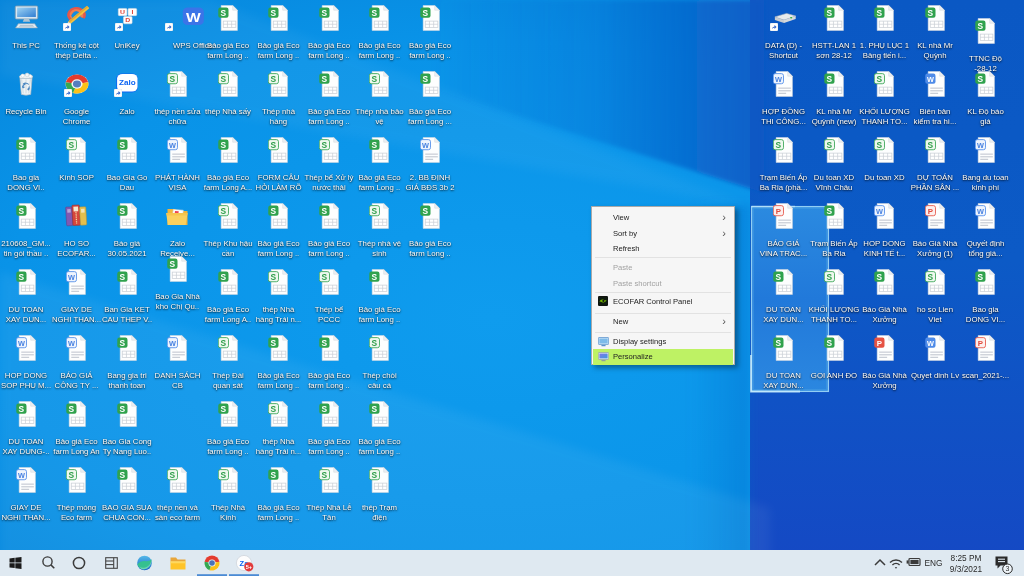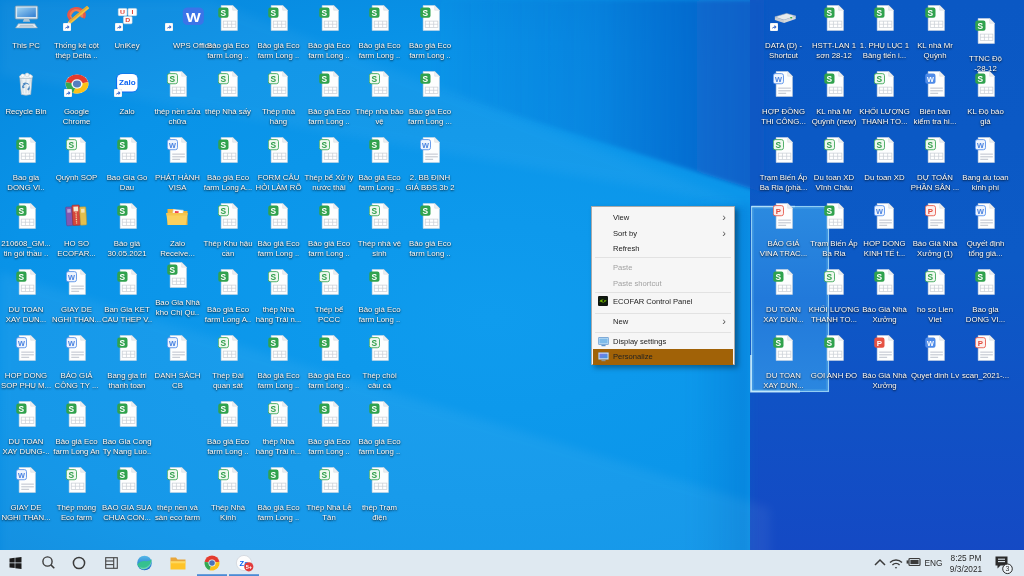--- a/index.html
+++ b/index.html
@@ -7,21 +7,21 @@
 #wall{position:absolute;left:0;top:0}
 .cell{position:absolute;width:60px;text-align:center}
 .ico{display:inline-block}
 .lbl{margin-top:6px;font-size:7.8px;line-height:10px;color:#fff;text-shadow:0 1px 2px rgba(0,0,0,.85),0 0 1px rgba(0,0,0,.4)}
 .scb{position:absolute}
 #menu{position:absolute;left:591px;top:206px;width:144px;height:159px;background:#f6f6f6;border:1px solid #a9a9a9;box-shadow:3px 3px 5px rgba(0,0,0,.35);font-size:7.6px;color:#222}
 .mi{position:absolute;left:1px;right:1px;height:15.5px;line-height:15.5px}
 .mt{position:absolute;left:20px;white-space:nowrap}
 .ar{position:absolute;right:7px;top:0;font-size:11px;color:#555}
 .mi.dis .mt{color:#a2a2a2}
-.mi.hl{background:#a16207}
+.mi.hl{background:#bef264}
 .mic{position:absolute;left:4.5px;top:2.5px}
 .sep{position:absolute;left:3px;right:3px;height:1px;background:#e2e2e2}
 #tbar{position:absolute;left:0;top:550px;width:1024px;height:26px;background:#dfe9f1}
 #tleft{position:absolute;left:0;top:0}
 #tright{position:absolute;right:0;top:0}
 </style></head>
 <body>
 <div id="stage">
 <svg id="wall" width="1024" height="576" viewBox="0 0 1024 576" preserveAspectRatio="none">
 <defs>
@@ -292,21 +292,21 @@
         <use href="#iSo"></use>
       </svg><div class="lbl">Thép nhà bảo<br>vệ</div></div>
 <div class="cell" style="left:400.00px;top:71px"><svg class="ico" style="margin-top:0px" width="21" height="26" viewBox="0 0 40 50" preserveAspectRatio="none">
         <use href="#iS"></use>
       </svg><div class="lbl">Bảo giá Eco<br>farm Long ...</div></div>
 <div class="cell" style="left:-4.00px;top:137px"><svg class="ico" style="margin-top:0px" width="21" height="26" viewBox="0 0 40 50" preserveAspectRatio="none">
         <use href="#iS"></use>
       </svg><div class="lbl">Bao gia<br>DONG VI..</div></div>
 <div class="cell" style="left:46.50px;top:137px"><svg class="ico" style="margin-top:0px" width="21" height="26" viewBox="0 0 40 50" preserveAspectRatio="none">
         <use href="#iSo"></use>
-      </svg><div class="lbl">Quỳnh SOP</div></div>
+      </svg><div class="lbl">Kính SOP</div></div>
 <div class="cell" style="left:97.00px;top:137px"><svg class="ico" style="margin-top:0px" width="21" height="26" viewBox="0 0 40 50" preserveAspectRatio="none">
         <use href="#iS"></use>
       </svg><div class="lbl">Bao Gia Go<br>Dau</div></div>
 <div class="cell" style="left:147.50px;top:137px"><svg class="ico" style="margin-top:0px" width="21" height="26" viewBox="0 0 40 50" preserveAspectRatio="none">
         <use href="#iWo"></use>
       </svg><div class="lbl">PHÁT HÀNH<br>VISA</div></div>
 <div class="cell" style="left:198.00px;top:137px"><svg class="ico" style="margin-top:0px" width="21" height="26" viewBox="0 0 40 50" preserveAspectRatio="none">
         <use href="#iS"></use>
       </svg><div class="lbl">Bảo giá Eco<br>farm Long A...</div></div>
 <div class="cell" style="left:248.50px;top:137px"><svg class="ico" style="margin-top:0px" width="21" height="26" viewBox="0 0 40 50" preserveAspectRatio="none">
@@ -350,21 +350,21 @@
       </svg><div class="lbl">Bảo giá Eco<br>farm Long ..</div></div>
 <div class="cell" style="left:-4.00px;top:269px"><svg class="ico" style="margin-top:0px" width="21" height="26" viewBox="0 0 40 50" preserveAspectRatio="none">
         <use href="#iS"></use>
       </svg><div class="lbl">DU TOAN<br>XAY DUN...</div></div>
 <div class="cell" style="left:46.50px;top:269px"><svg class="ico" style="margin-top:0px" width="21" height="26" viewBox="0 0 40 50" preserveAspectRatio="none">
         <use href="#iWo"></use>
       </svg><div class="lbl">GIAY DE<br>NGHI THAN...</div></div>
 <div class="cell" style="left:97.00px;top:269px"><svg class="ico" style="margin-top:0px" width="21" height="26" viewBox="0 0 40 50" preserveAspectRatio="none">
         <use href="#iS"></use>
       </svg><div class="lbl">Ban Gia KET<br>CAU THEP V..</div></div>
-<div class="cell" style="left:147.50px;top:262px"><svg class="ico" style="margin-top:0px" width="21" height="26" viewBox="0 0 40 50" preserveAspectRatio="none">
+<div class="cell" style="left:147.50px;top:256px"><svg class="ico" style="margin-top:0px" width="21" height="26" viewBox="0 0 40 50" preserveAspectRatio="none">
         <use href="#iS"></use>
       </svg><div class="lbl">Bao Gia Nhà<br>kho Chị Qu..</div></div>
 <div class="cell" style="left:198.00px;top:269px"><svg class="ico" style="margin-top:0px" width="21" height="26" viewBox="0 0 40 50" preserveAspectRatio="none">
         <use href="#iS"></use>
       </svg><div class="lbl">Bảo giá Eco<br>farm Long A..</div></div>
 <div class="cell" style="left:248.50px;top:269px"><svg class="ico" style="margin-top:0px" width="21" height="26" viewBox="0 0 40 50" preserveAspectRatio="none">
         <use href="#iSo"></use>
       </svg><div class="lbl">thép Nhà<br>hàng Trái n...</div></div>
 <div class="cell" style="left:299.00px;top:269px"><svg class="ico" style="margin-top:0px" width="21" height="26" viewBox="0 0 40 50" preserveAspectRatio="none">
         <use href="#iSo"></use>

